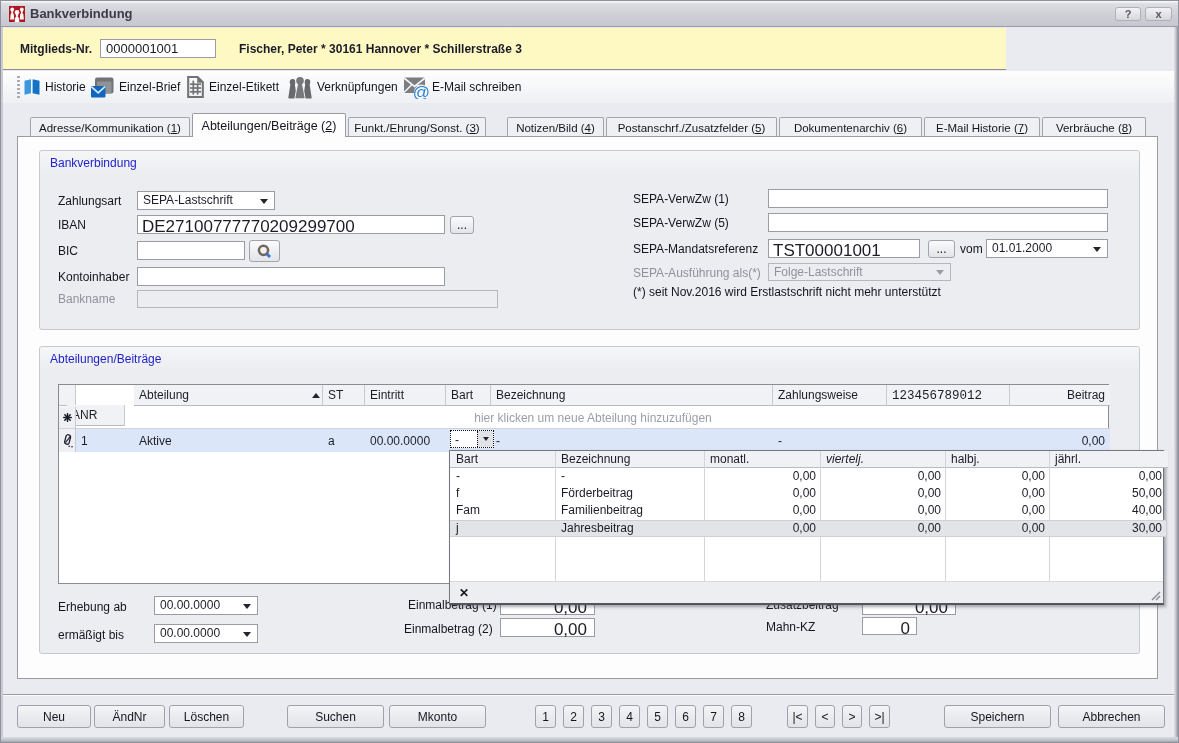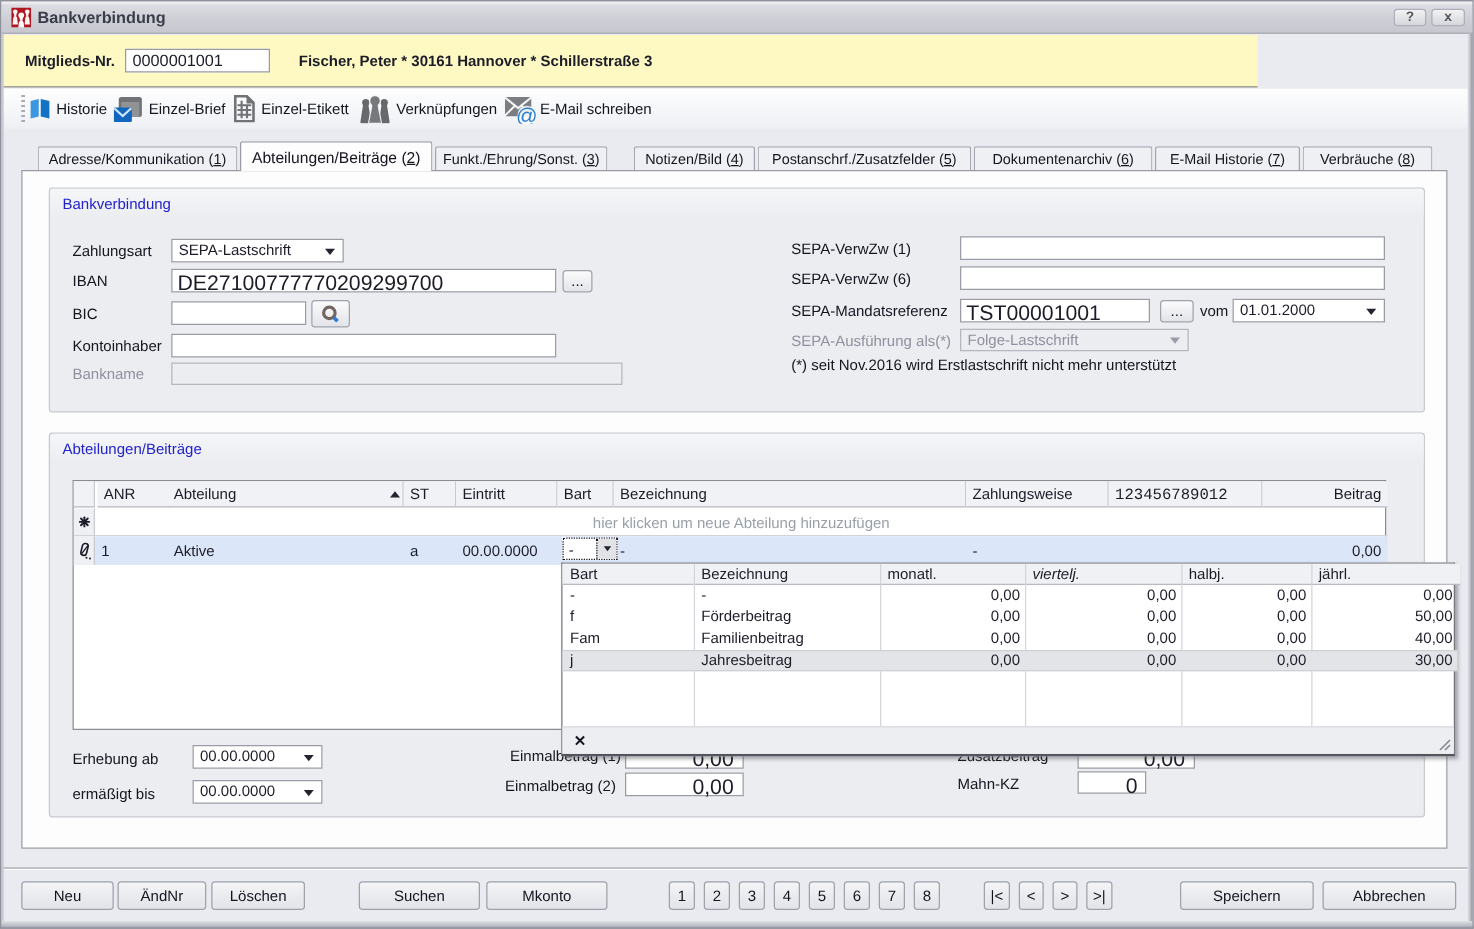--- a/index.html
+++ b/index.html
@@ -186,39 +186,39 @@
     <line x1="11" y1="11" x2="14" y2="14" stroke="#2d7cd8" stroke-width="3"></line>
    </svg>
  </div>
  <div class="flabel" style="left:58px;top:270px;">Kontoinhaber</div>
  <div class="tfield" style="left:137px;top:267px;width:308px;height:19px;"></div>
  <div class="flabel dis" style="left:58px;top:292px;">Bankname</div>
  <div class="tfield dis" style="left:137px;top:290px;width:361px;height:18px;"></div>
 
  <div class="flabel" style="left:633px;top:192px;">SEPA-VerwZw (1)</div>
  <div class="tfield" style="left:768px;top:189px;width:340px;height:19px;"></div>
- <div class="flabel" style="left:633px;top:216px;">SEPA-VerwZw (6)</div>
+ <div class="flabel" style="left:633px;top:216px;">SEPA-VerwZw (5)</div>
  <div class="tfield" style="left:768px;top:213px;width:340px;height:19px;"></div>
  <div class="flabel" style="left:633px;top:242px;">SEPA-Mandatsreferenz</div>
  <div class="tfield" style="left:768px;top:239px;width:152px;height:19px;">TST00001001</div>
  <div class="sbtn" style="left:928px;top:240px;width:27px;height:18px;padding-top:1px;">...</div>
  <div class="flabel" style="left:960px;top:242px;">vom</div>
  <div class="combo" style="left:986px;top:239px;width:122px;height:19px;">01.01.2000<span class="arr"></span></div>
  <div class="flabel dis" style="left:633px;top:266px;">SEPA-Ausführung als(*)</div>
  <div class="combo dis" style="left:768px;top:263px;width:183px;height:18px;">Folge-Lastschrift<span class="arr"></span></div>
  <div class="flabel" style="left:633px;top:285px;">(*) seit Nov.2016 wird Erstlastschrift nicht mehr unterstützt</div>
 
  <div class="gb" style="left:39px;top:346px;width:1101px;height:308px;">
    <div class="gbh"></div>
       <div class="gbt">Abteilungen/Beiträge</div>
  </div>
 
  <div id="grid">
   <div class="gh" style="left:0;width:17px;"></div>
-  <div class="gh" style="left:19px;width:58px;">ANR</div>
+  <div class="gh" style="left:8px;width:58px;margin-top:20px;">ANR</div>
   <div class="gh" style="left:75px;width:189px;">Abteilung
     <span style="position:absolute;right:2px;top:8px;width:0;height:0;border-left:4px solid transparent;border-right:4px solid transparent;border-bottom:5px solid #242430;"></span>
   </div>
   <div class="gh" style="left:264px;width:42px;">ST</div>
   <div class="gh" style="left:306px;width:81px;">Eintritt</div>
   <div class="gh" style="left:387px;width:45px;">Bart</div>
   <div class="gh" style="left:432px;width:282px;">Bezeichnung</div>
   <div class="gh" style="left:714px;width:114px;">Zahlungsweise</div>
   <div class="gh" style="left:828px;width:123px;font-family:'Liberation Mono',monospace;font-size:12.5px;padding-top:4px;letter-spacing:0;">123456789012</div>
   <div class="gh" style="left:951px;width:100px;border-right:none;text-align:right;padding-right:5px;">Beitrag</div>

